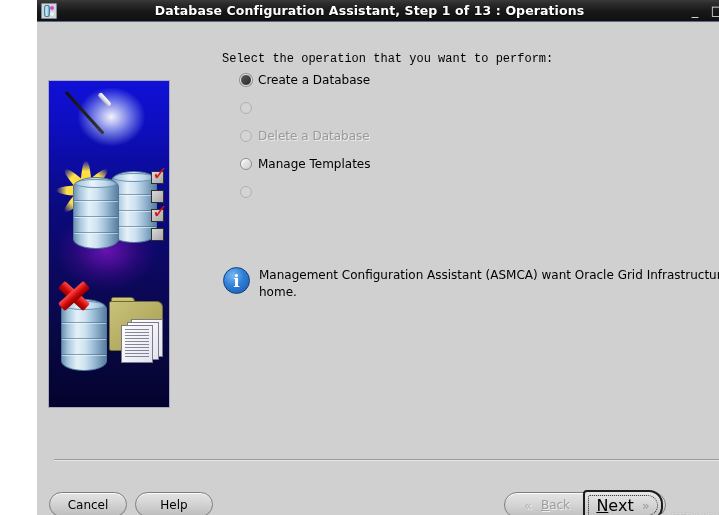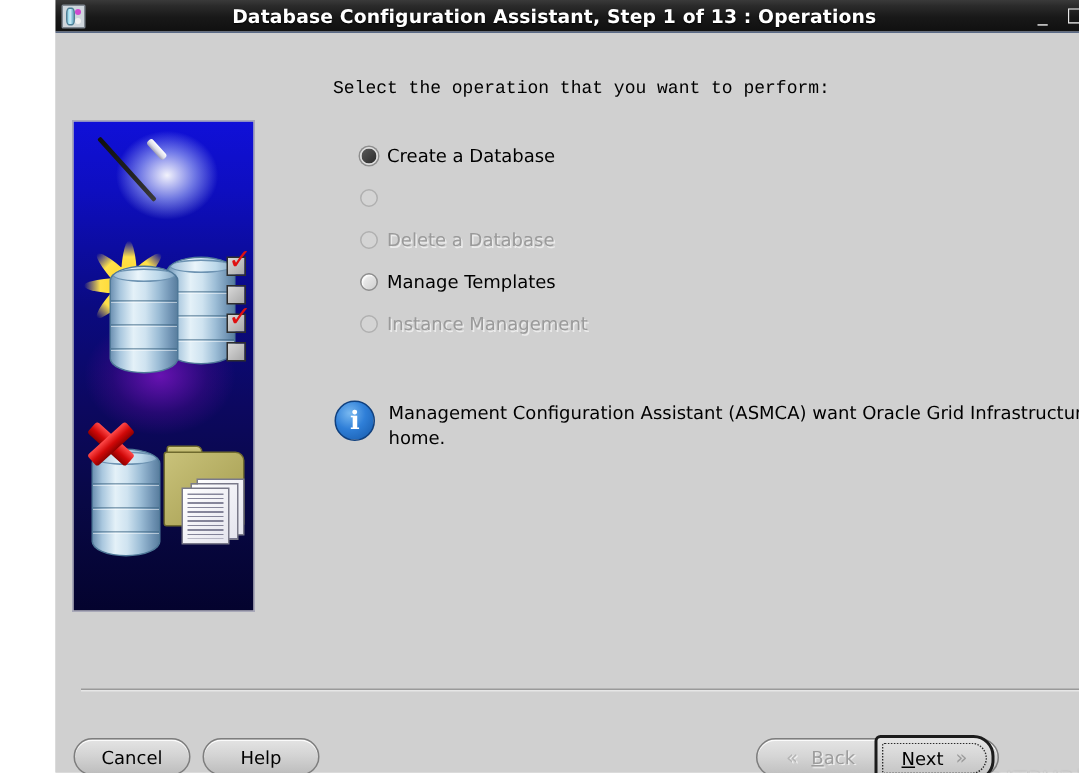--- a/index.html
+++ b/index.html
@@ -289,21 +289,21 @@
   #instruction {
     position: absolute;
     left: 185px; top: 30px;
     font-size: 12px;
     color: #000000;
     white-space: nowrap;
     font-family: Liberation Mono, monospace;
   }
   #radio-group {
     position: absolute;
-    left: 203px; top: 68px;
+    left: 203px; top: 44px;
     width: 420px;
   }
   .radio-row {
     height: 28px;
     display: flex;
     align-items: center;
   }
   .radio {
     width: 12px; height: 12px;
     border-radius: 50%;
@@ -446,21 +446,21 @@
     cursor: default;
   }
   #btn-next .focusring {
     position: absolute;
     left: 3px; top: 3px; right: 3px; bottom: 3px;
     border: 1px dotted #2a2a2a;
     border-radius: 2px 11px 11px 2px;
     pointer-events: none;
   }
   #btn-next .nx-label {
-    font-size: 12px;
+    font-size: 16px;
     color: #000000;
     position: relative;
     z-index: 1;
   }
   .mnemo { text-decoration: underline; }
   .chev {
     font-size: 13px;
     line-height: 1;
     position: relative;
     z-index: 1;
@@ -570,21 +570,20 @@
         <span class="radio-label disabled">Delete a Database</span>
       </div>
 
       <div class="radio-row">
         <span class="radio"></span>
         <span class="radio-label">Manage Templates</span>
       </div>
 
       <div class="radio-row">
         <span class="radio disabled"></span>
-        <span class="radio-label disabled">Instance Management</span>
       </div>
 
     </div>
 
     <div id="info-box">
       <div id="info-icon">
         <div class="glyph">i</div>
       </div>
       <div id="info-text">
         <div>Management Configuration Assistant (ASMCA) want Oracle Grid Infrastructure home.</div>

